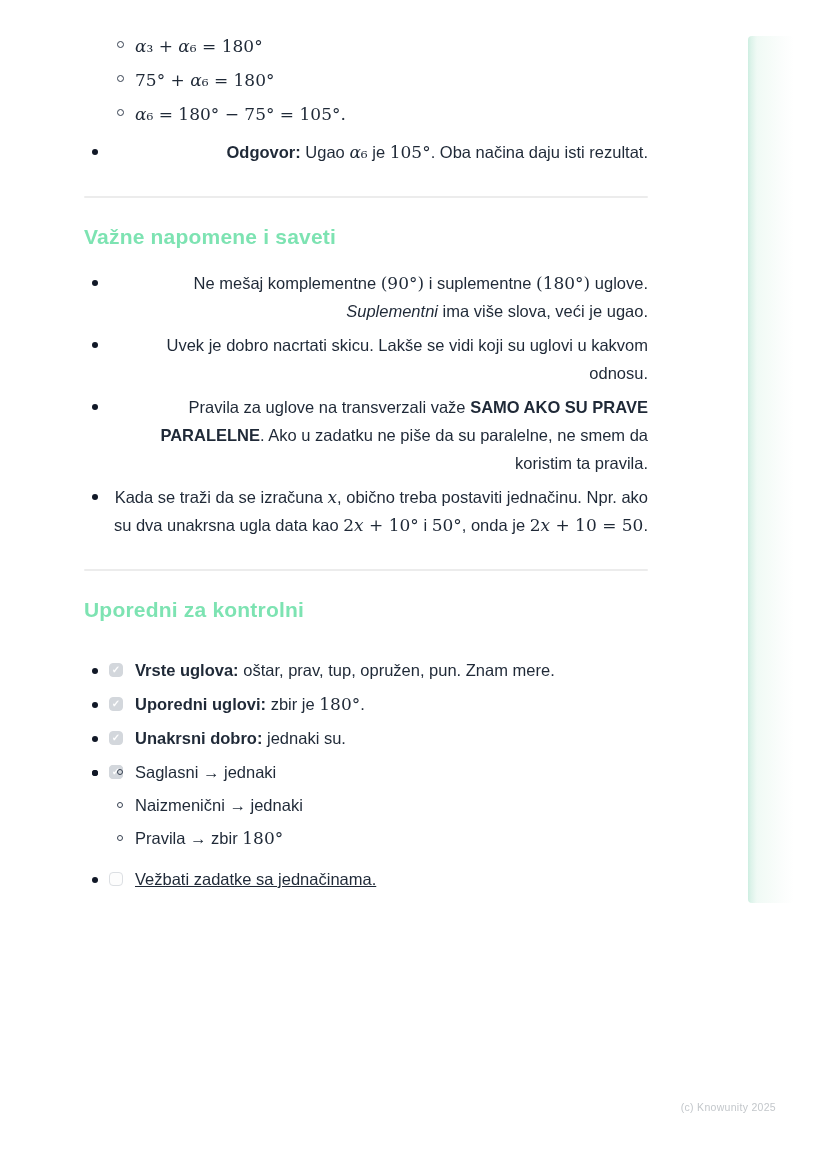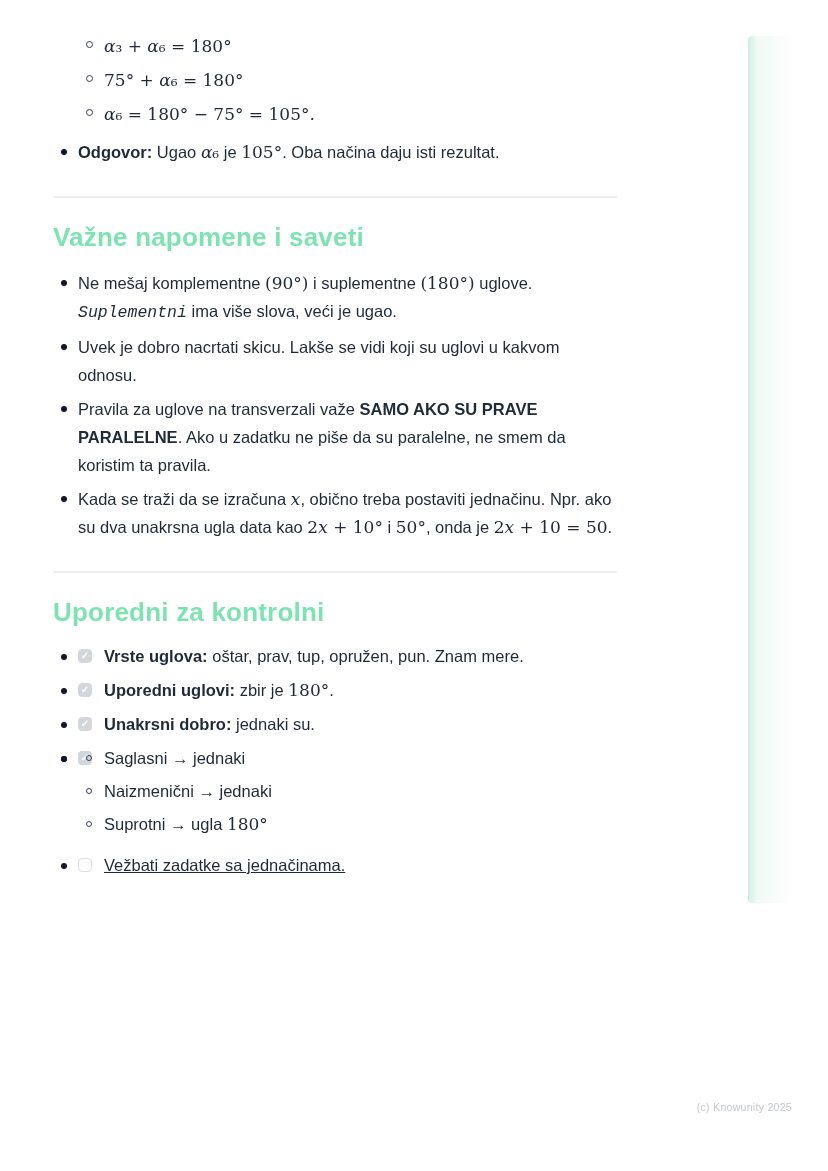--- a/index.html
+++ b/index.html
@@ -5,21 +5,21 @@
   html,body{margin:0;padding:0;background:#ffffff;}
   .page{
     position:relative;
     width:828px;height:1171px;
     background:#ffffff;
     font-family:"Liberation Sans",sans-serif;
     color:#1f2937;
     overflow:hidden;
   }
   .content{
-    position:absolute;left:53px;top:0;width:564px;
+    position:absolute;left:84px;top:0;width:564px;
     padding-top:36px;
     font-size:16.5px;
   }
   ul{list-style:none;margin:0;padding:0;}
 
   
   .solution-list li{
     position:relative;
     padding-left:51px;
     margin-bottom:13px;
@@ -31,43 +31,44 @@
     border:1.6px solid #374151;
     border-radius:50%;
     box-sizing:border-box;
   }
   
   .disc-list li{
     position:relative;
     padding-left:25px;
     margin-bottom:6px;
     line-height:28px;
+    text-align:right;
   }
   .dot-marker{
     position:absolute;left:8px;top:11px;
     width:6px;height:6px;
     background:#111827;border-radius:50%;
   }
   .answer-list{margin-top:10px;}
 
   hr.divider{
     border:none;height:2px;background:#ececec;
     margin:30px 0 0 0;border-radius:2px;
   }
   h2.section-heading{
     margin:24px 0 0 0;
-    font-size:26px;line-height:30px;
+    font-size:21px;line-height:30px;
     font-weight:700;
     color:#7de3b2;
     letter-spacing:0.2px;
   }
   .notes-list{margin-top:17px;}
 
   
-  .check-list{margin-top:16px;}
+  .check-list{margin-top:32px;}
   .check-list > li{
     position:relative;
     padding-left:51px;
     margin-bottom:7px;
     line-height:27px;
   }
   .check-list > li.spaced{margin-top:14px;text-decoration:underline;}
   .checkbox{
     position:absolute;left:25px;top:6px;
     width:14px;height:14px;
@@ -93,29 +94,29 @@
     margin-bottom:6px;
     line-height:27px;
   }
   .sub-list .circle-marker{
     left:-18px;top:10px;width:6px;height:6px;border-width:1.4px;
   }
 
   
   .sg-text{}
   .sg-bold{font-weight:700;}
-  .sg-italic{font-style:italic;font-family:Liberation Mono, monospace;}
+  .sg-italic{font-style:italic;}
   .sg-math{
     font-family:"DejaVu Serif","Liberation Serif",serif;
     font-size:1.03em;
   }
   .sg-math .mvar{font-style:italic;}
 
   .footer{
-    position:absolute;top:1101px;right:36px;
+    position:absolute;top:1101px;right:52px;
     font-size:10.5px;color:#c3c7cb;letter-spacing:0.3px;
   }
   .page-edge{
     position:absolute;left:748px;top:36px;
     width:46px;height:867px;
     border-radius:4px;
     background:linear-gradient(90deg,
       #cdeee1 0px,#ddf3ea 3px,#f0faf5 9px,#fbfdfc 34px,#ffffff 46px);
   }
 </style>
@@ -201,21 +202,21 @@
           <li>
             <span class="circle-marker"></span>
             <span><span class="sg-text">Saglasni → jednaki</span></span>
           </li>
           <li>
             <span class="circle-marker"></span>
             <span><span class="sg-text">Naizmenični → jednaki</span></span>
           </li>
           <li>
             <span class="circle-marker"></span>
-            <span><span class="sg-text">Suprotni → ugla </span><span class="sg-math"><span>1</span><span>8</span><span>0</span><span>°</span></span></span>
+            <span><span class="sg-text">Pravila → zbir </span><span class="sg-math"><span>1</span><span>8</span><span>0</span><span>°</span></span></span>
           </li>
         </ul>
       </li>
       <li class="spaced">
         <span class="dot-marker"></span>
         <span class="checkbox" data-checked="false"></span>
         <span><span class="sg-text">Vežbati zadatke sa jednačinama.</span></span>
       </li>
     </ul>
 

